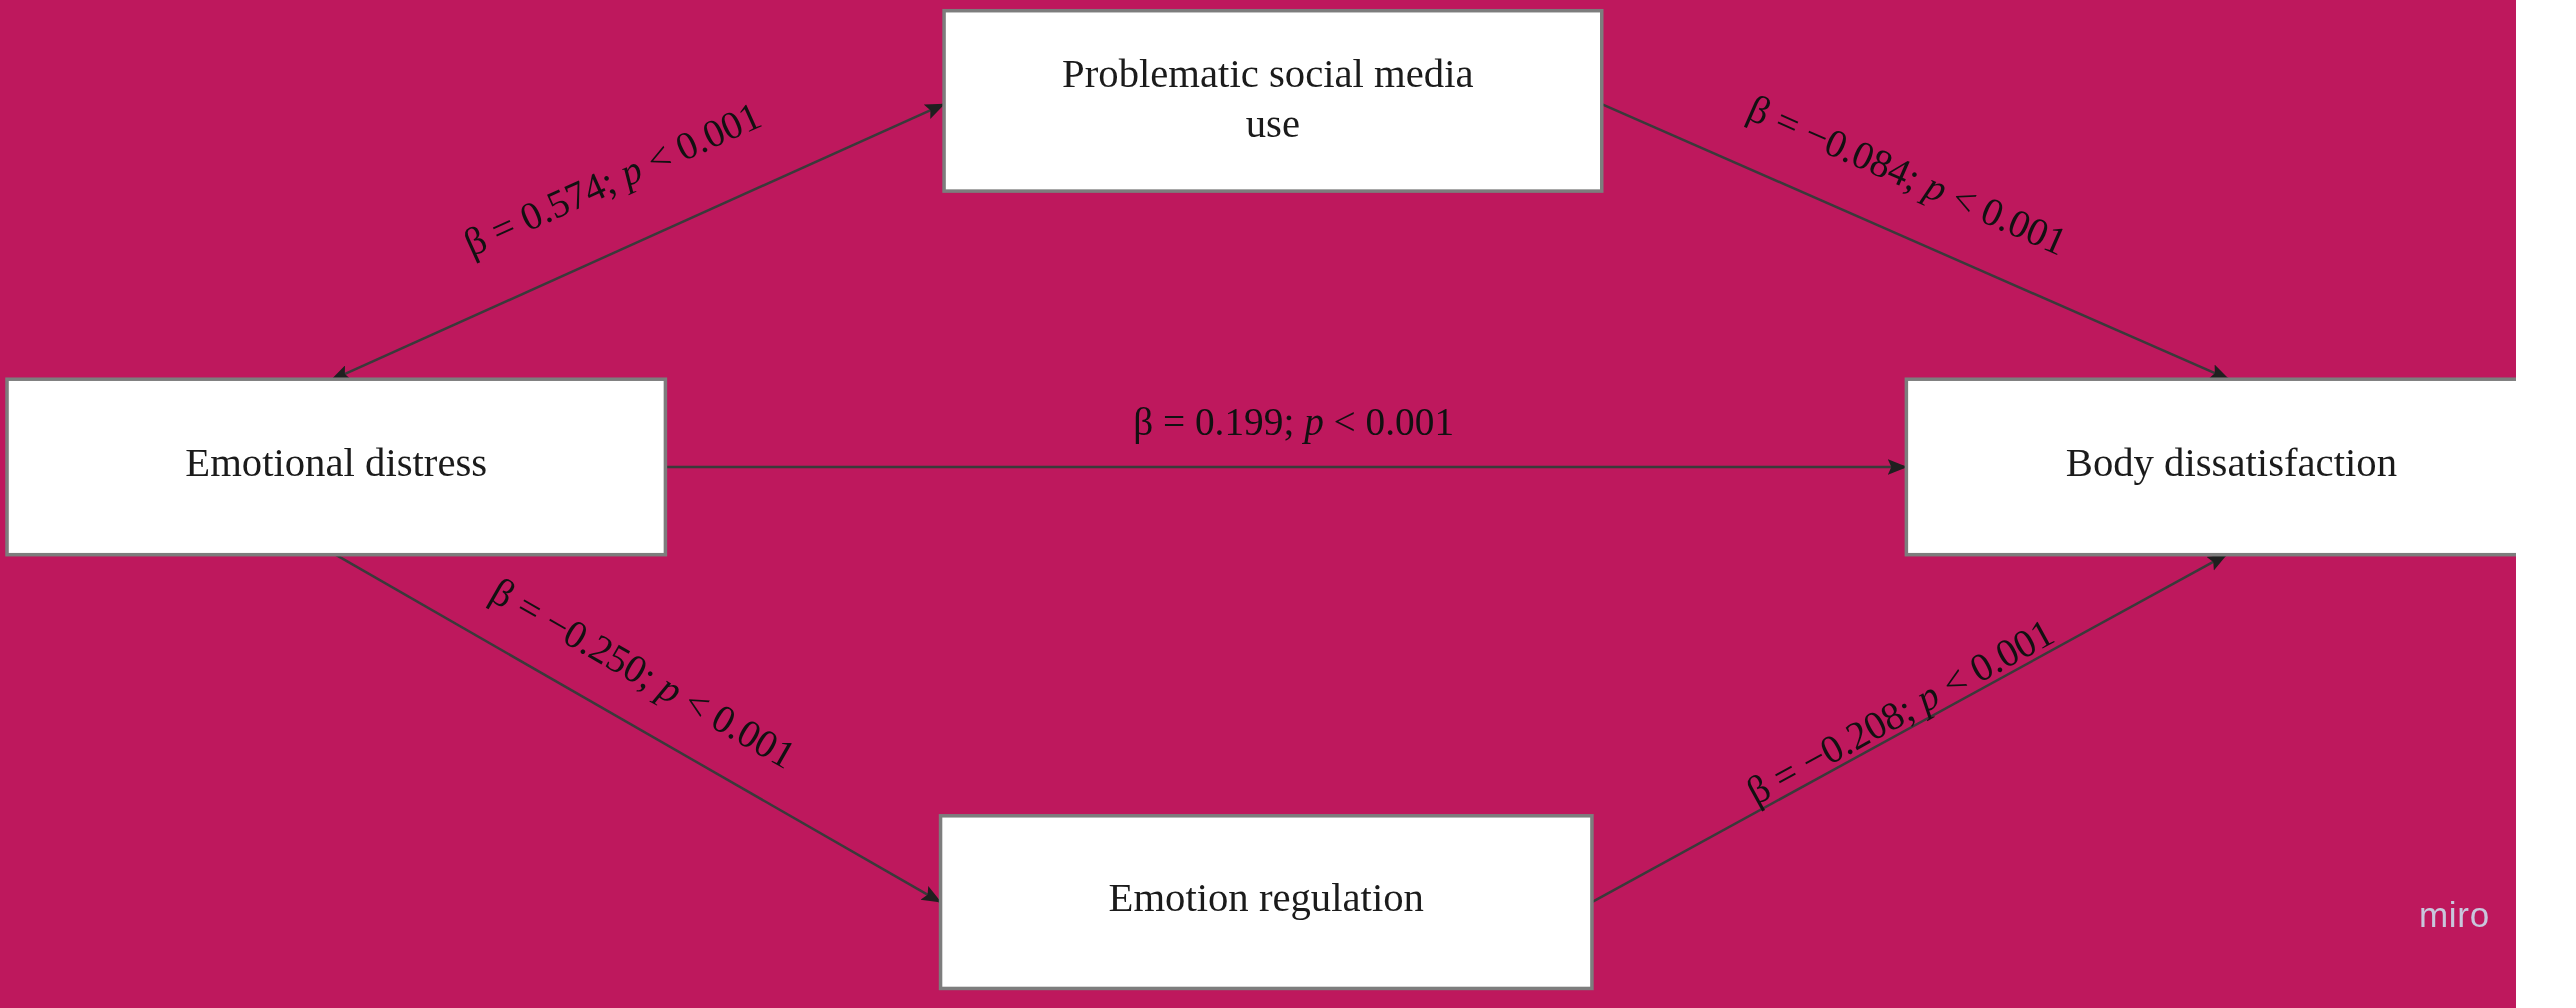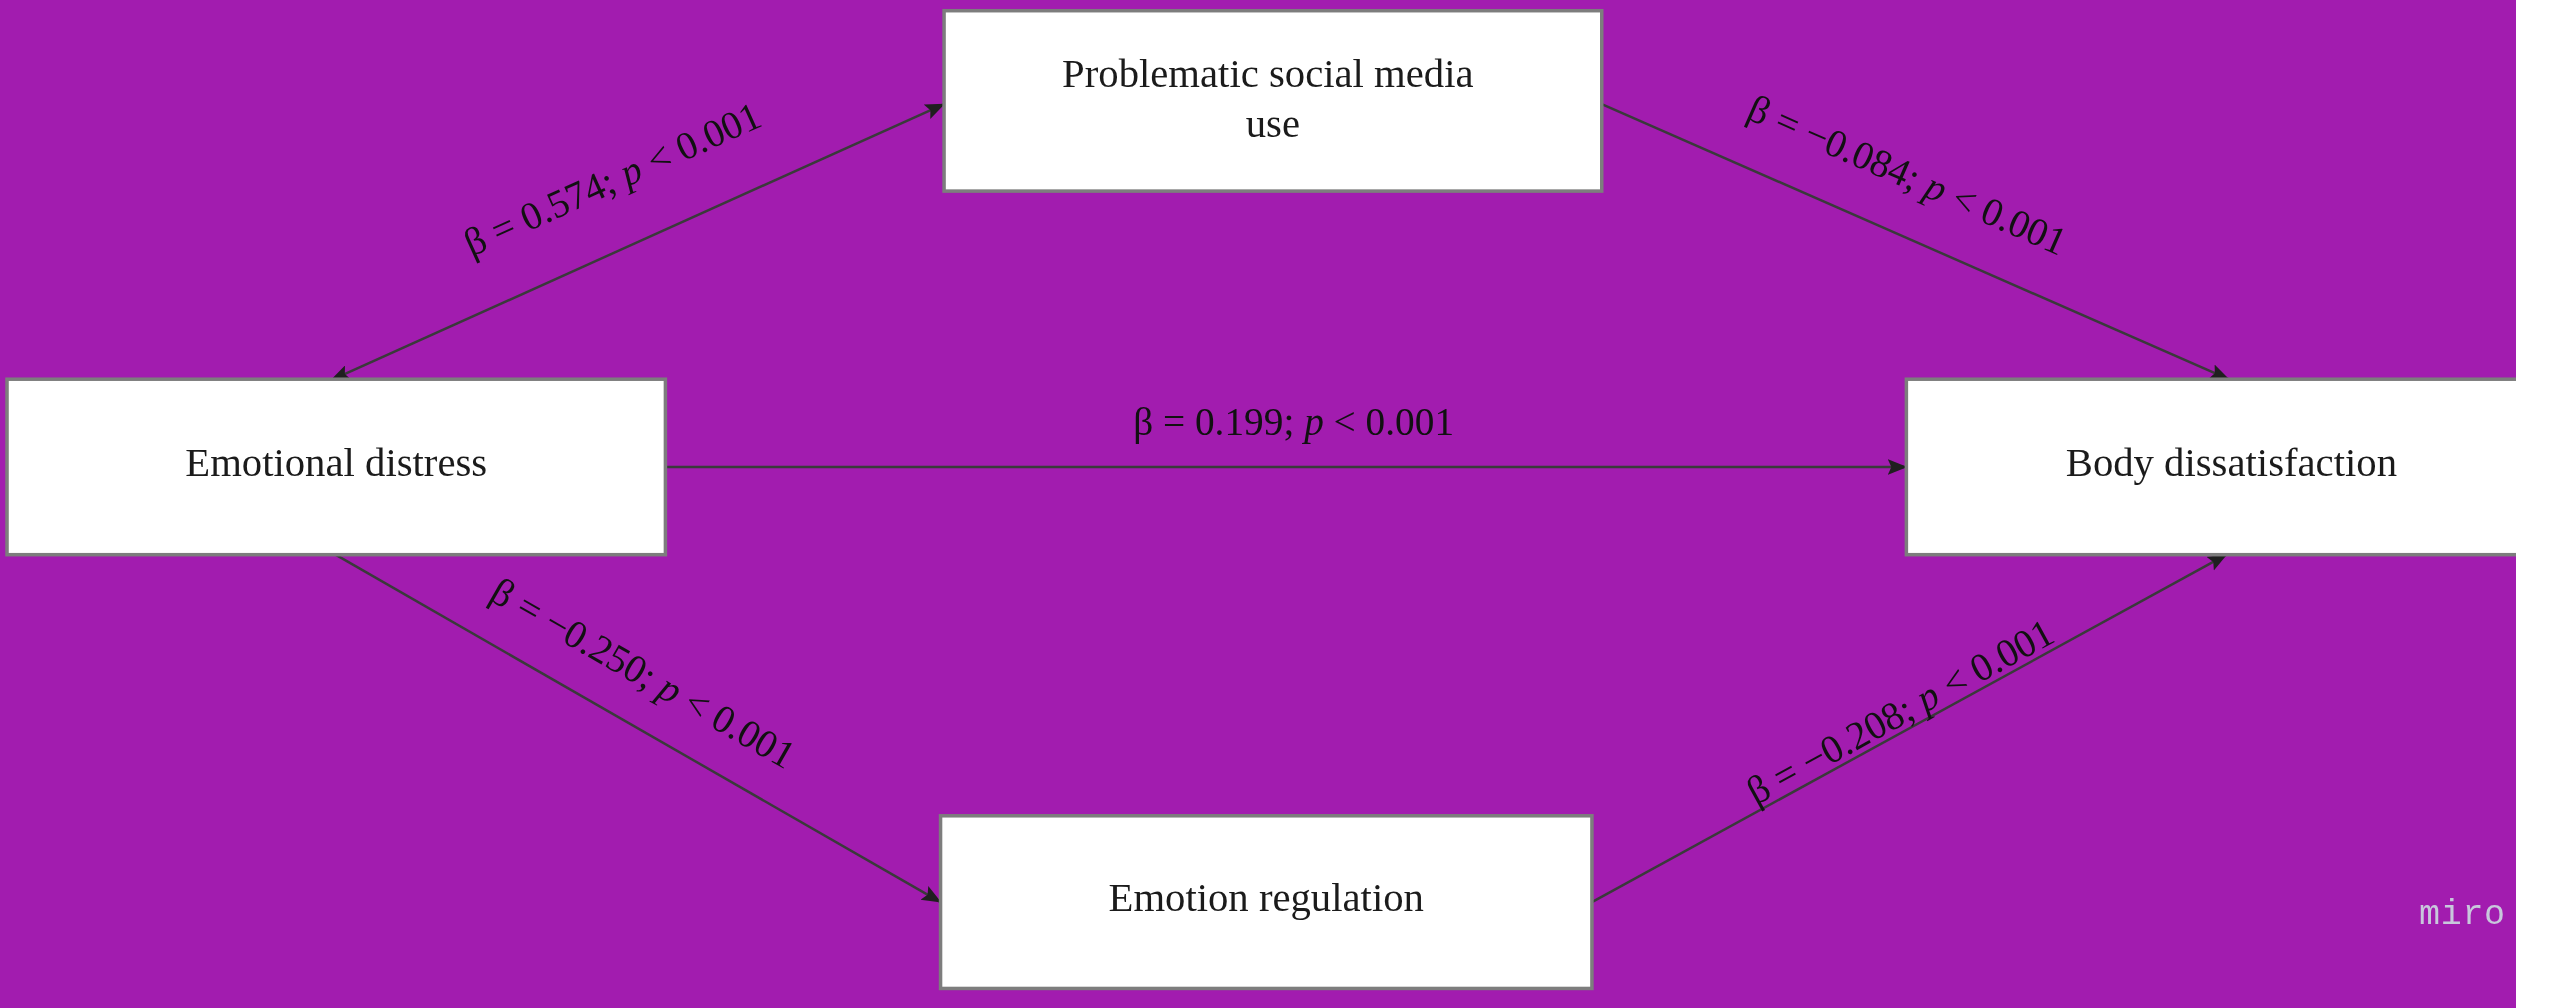--- a/index.html
+++ b/index.html
@@ -7,21 +7,21 @@
     padding: 0;
     background: #ffffff;
   }
   body {
     font-family: "Liberation Serif", "DejaVu Serif", serif;
   }
   #diagram-root {
     position: relative;
     width: 2516px;
     height: 1009px;
-    background: #a21caf;
+    background: #be185d;
     overflow: hidden;
   }
   svg.canvas {
     position: absolute;
     top: 0;
     left: 0;
     width: 2576px;
     height: 1009px;
     display: block;
   }
@@ -49,21 +49,21 @@
     text-anchor: middle;
     white-space: pre;
   }
   .edge-label .ital {
     font-style: italic;
   }
   .watermark {
     position: absolute;
     left: 2419px;
     top: 895px;
-    font-family: Liberation Mono, monospace;
+    font-family: Liberation Sans, sans-serif;
     font-size: 35px;
     letter-spacing: 0.7px;
     color: #c8c7dc;
     user-select: none;
   }
 </style>
 </head>
 <body>
 
 <div id="diagram-root">

